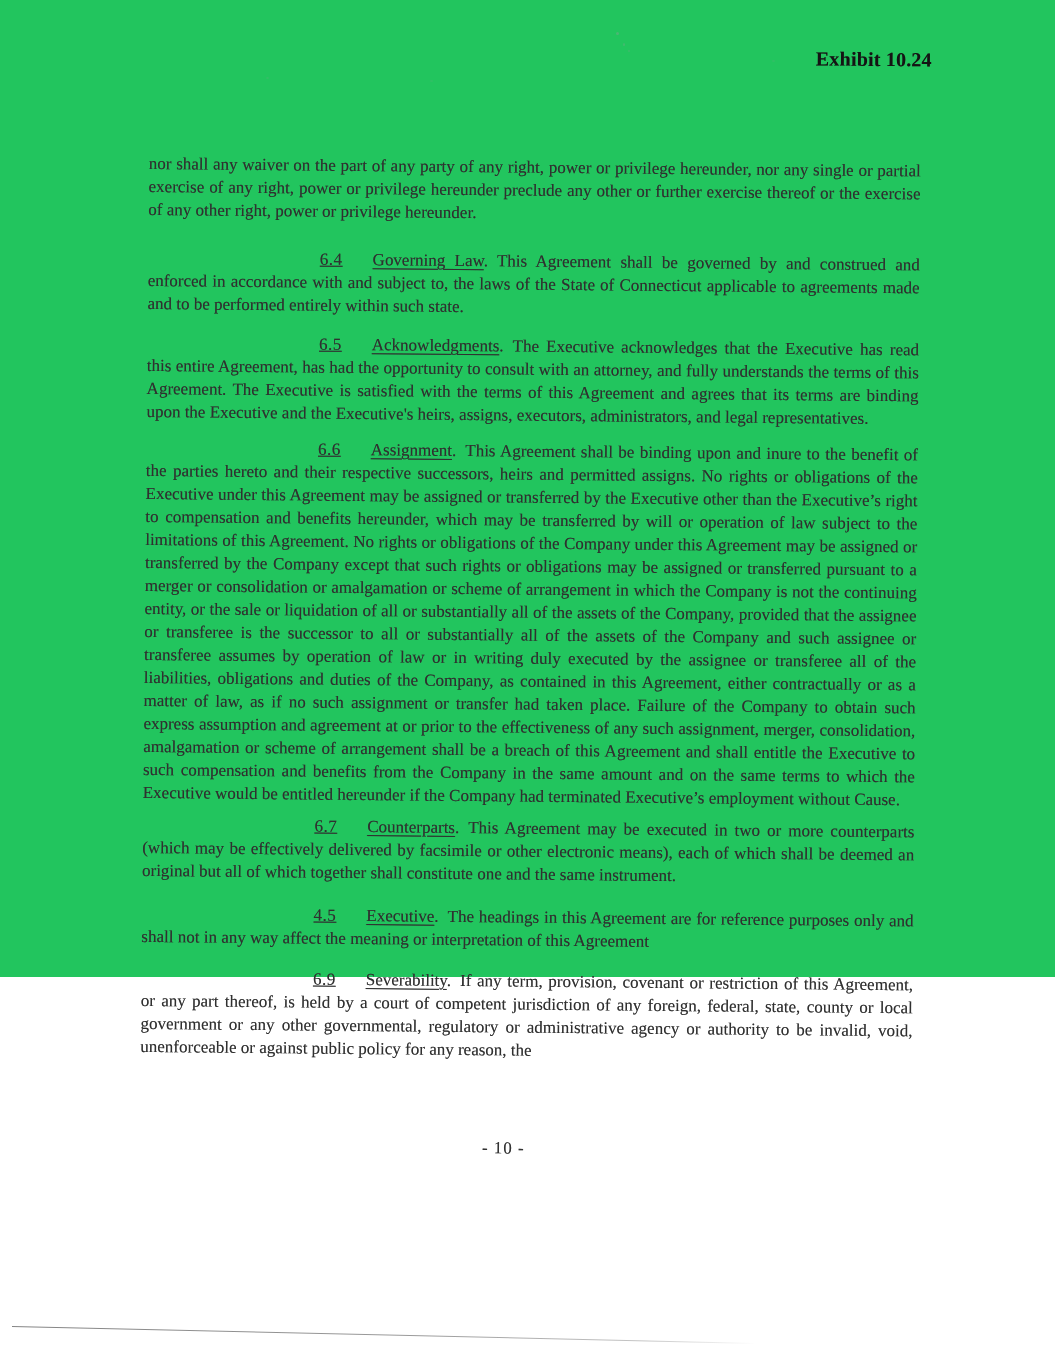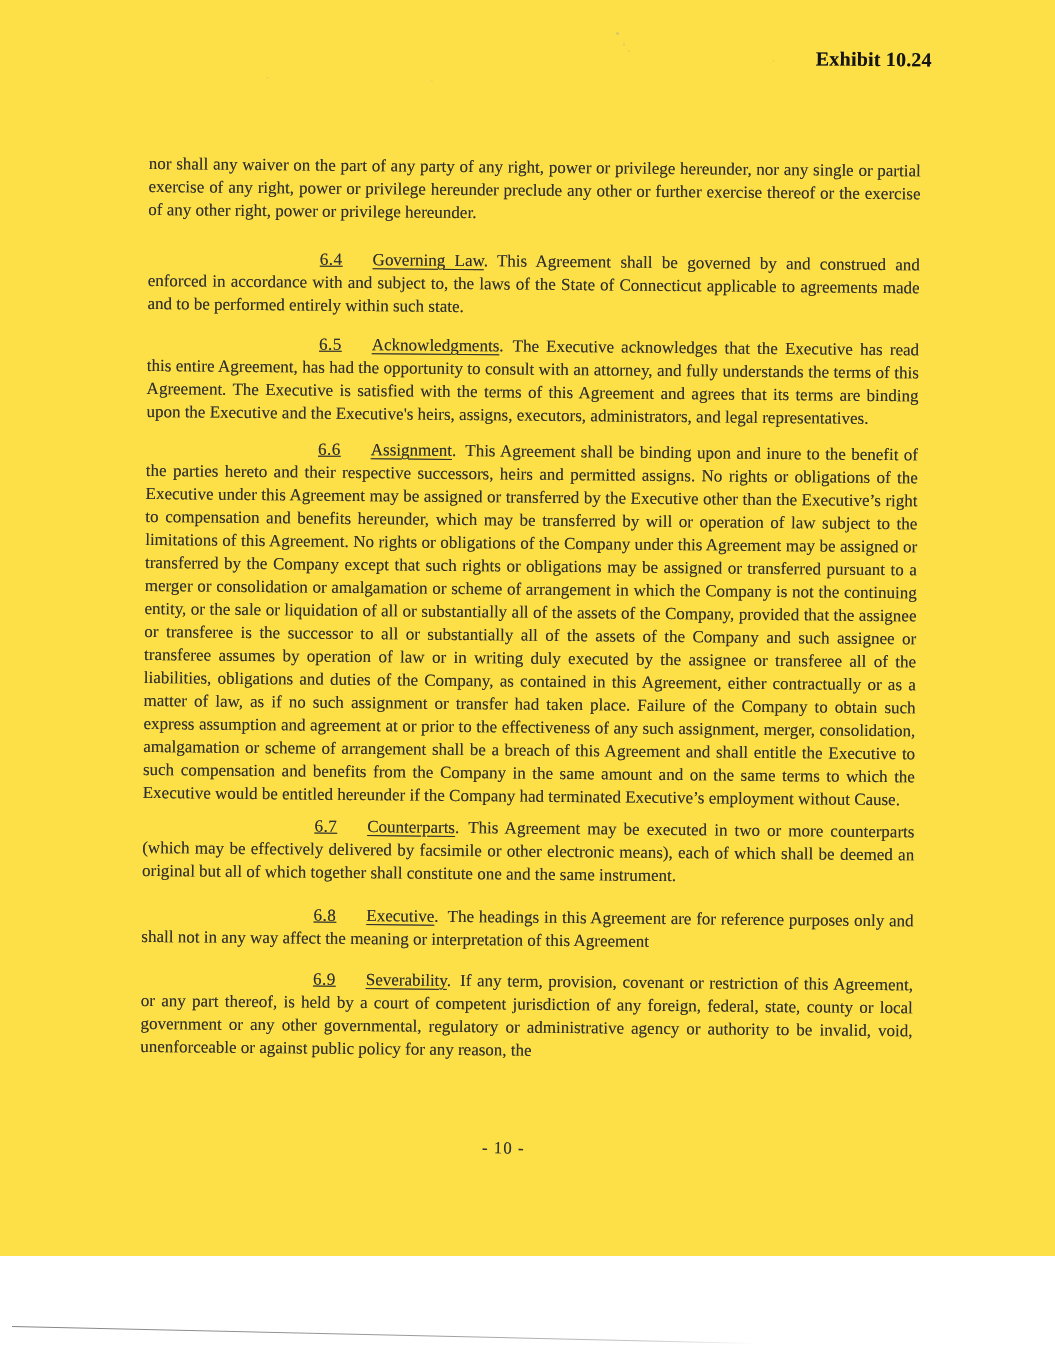--- a/index.html
+++ b/index.html
@@ -6,22 +6,22 @@
     margin: 0;
     padding: 0;
     width: 1055px;
     height: 1365px;
     background: #ffffff;
     overflow: hidden;
   }
   #page {
     position: relative;
     width: 1055px;
-    height: 1256px;
-    background: #fde047;
+    height: 977px;
+    background: #22c55e;
     font-family: "Liberation Serif", "DejaVu Serif", serif;
     color: #2e2e2e;
   }
   
   #content {
     position: absolute;
     left: 150px;
     top: 40px;
     width: 772px;
     transform: rotate(0.55deg);
@@ -109,21 +109,21 @@
     <p class="para cont">nor shall any waiver on the part of any party of any right, power or privilege hereunder, nor any single or partial exercise of any right, power or privilege hereunder preclude any other or further exercise thereof or the exercise of any other right, power or privilege hereunder.</p>
 
     <p class="para section s64"><span class="sec-num">6.4</span><span class="sec-tab"></span><span class="sec-title">Governing Law</span><span class="sec-dot">.</span><span class="sec-gap"></span><span class="sec-body">This Agreement shall be governed by and construed and enforced in accordance with and subject to, the laws of the State of Connecticut applicable to agreements made and to be performed entirely within such state.</span></p>
 
     <p class="para section s65"><span class="sec-num">6.5</span><span class="sec-tab"></span><span class="sec-title">Acknowledgments</span><span class="sec-dot">.</span><span class="sec-gap"></span><span class="sec-body">The Executive acknowledges that the Executive has read this entire Agreement, has had the opportunity to consult with an attorney, and fully understands the terms of this Agreement. The Executive is satisfied with the terms of this Agreement and agrees that its terms are binding upon the Executive and the Executive's heirs, assigns, executors, administrators, and legal representatives.</span></p>
 
     <p class="para section s66"><span class="sec-num">6.6</span><span class="sec-tab"></span><span class="sec-title">Assignment</span><span class="sec-dot">.</span><span class="sec-gap"></span><span class="sec-body">This Agreement shall be binding upon and inure to the benefit of the parties hereto and their respective successors, heirs and permitted assigns.  No rights or obligations of the Executive under this Agreement may be assigned or transferred by the Executive other than the Executive’s right to compensation and benefits hereunder, which may be transferred by will or operation of law subject to the limitations of this Agreement.  No rights or obligations of the Company under this Agreement may be assigned or transferred by the Company except that such rights or obligations may be assigned or transferred pursuant to a merger or consolidation or amalgamation or scheme of arrangement in which the Company is not the continuing entity, or the sale or liquidation of all or substantially all of the assets of the Company, provided that the assignee or transferee is the successor to all or substantially all of the assets of the Company and such assignee or transferee assumes by operation of law or in writing duly executed by the assignee or transferee all of the liabilities, obligations and duties of the Company, as contained in this Agreement, either contractually or as a matter of law, as if no such assignment or transfer had taken place. Failure of the Company to obtain such express assumption and agreement at or prior to the effectiveness of any such assignment, merger, consolidation, amalgamation or scheme of arrangement shall be a breach of this Agreement and shall entitle the Executive to such compensation and benefits from the Company in the same amount and on the same terms to which the Executive would be entitled hereunder if the Company had terminated Executive’s employment without Cause.</span></p>
 
     <p class="para section s67"><span class="sec-num">6.7</span><span class="sec-tab"></span><span class="sec-title">Counterparts</span><span class="sec-dot">.</span><span class="sec-gap"></span><span class="sec-body">This Agreement may be executed in two or more counterparts (which may be effectively delivered by facsimile or other electronic means), each of which shall be deemed an original but all of which together shall constitute one and the same instrument.</span></p>
 
-    <p class="para section s68"><span class="sec-num">6.8</span><span class="sec-tab"></span><span class="sec-title">Executive</span><span class="sec-dot">.</span><span class="sec-gap"></span><span class="sec-body">The headings in this Agreement are for reference purposes only and shall not in any way affect the meaning or interpretation of this Agreement</span></p>
+    <p class="para section s68"><span class="sec-num">4.5</span><span class="sec-tab"></span><span class="sec-title">Executive</span><span class="sec-dot">.</span><span class="sec-gap"></span><span class="sec-body">The headings in this Agreement are for reference purposes only and shall not in any way affect the meaning or interpretation of this Agreement</span></p>
 
     <p class="para section s69"><span class="sec-num">6.9</span><span class="sec-tab"></span><span class="sec-title">Severability</span><span class="sec-dot">.</span><span class="sec-gap"></span><span class="sec-body">If any term, provision, covenant or restriction of this Agreement, or any part thereof, is held by a court of competent jurisdiction of any foreign, federal, state, county or local government or any other governmental, regulatory or administrative agency or authority to be invalid, void, unenforceable or against public policy for any reason, the</span></p>
 
     <div class="page-num">- 10 -</div>
 
   </div>
 
   <div class="speck sp1"></div>
   <div class="speck sp2"></div>
   <div class="speck sp3"></div>

